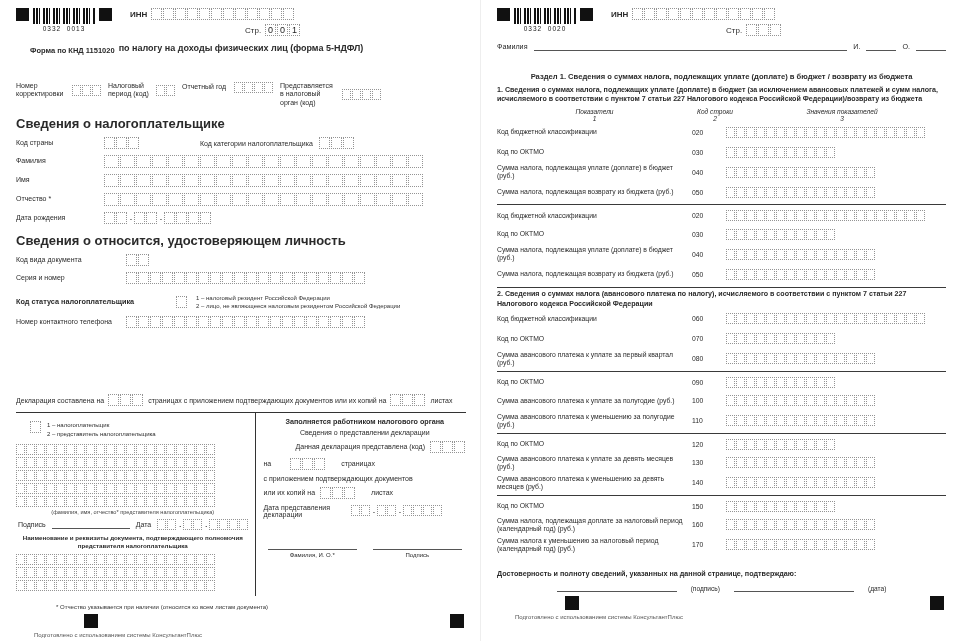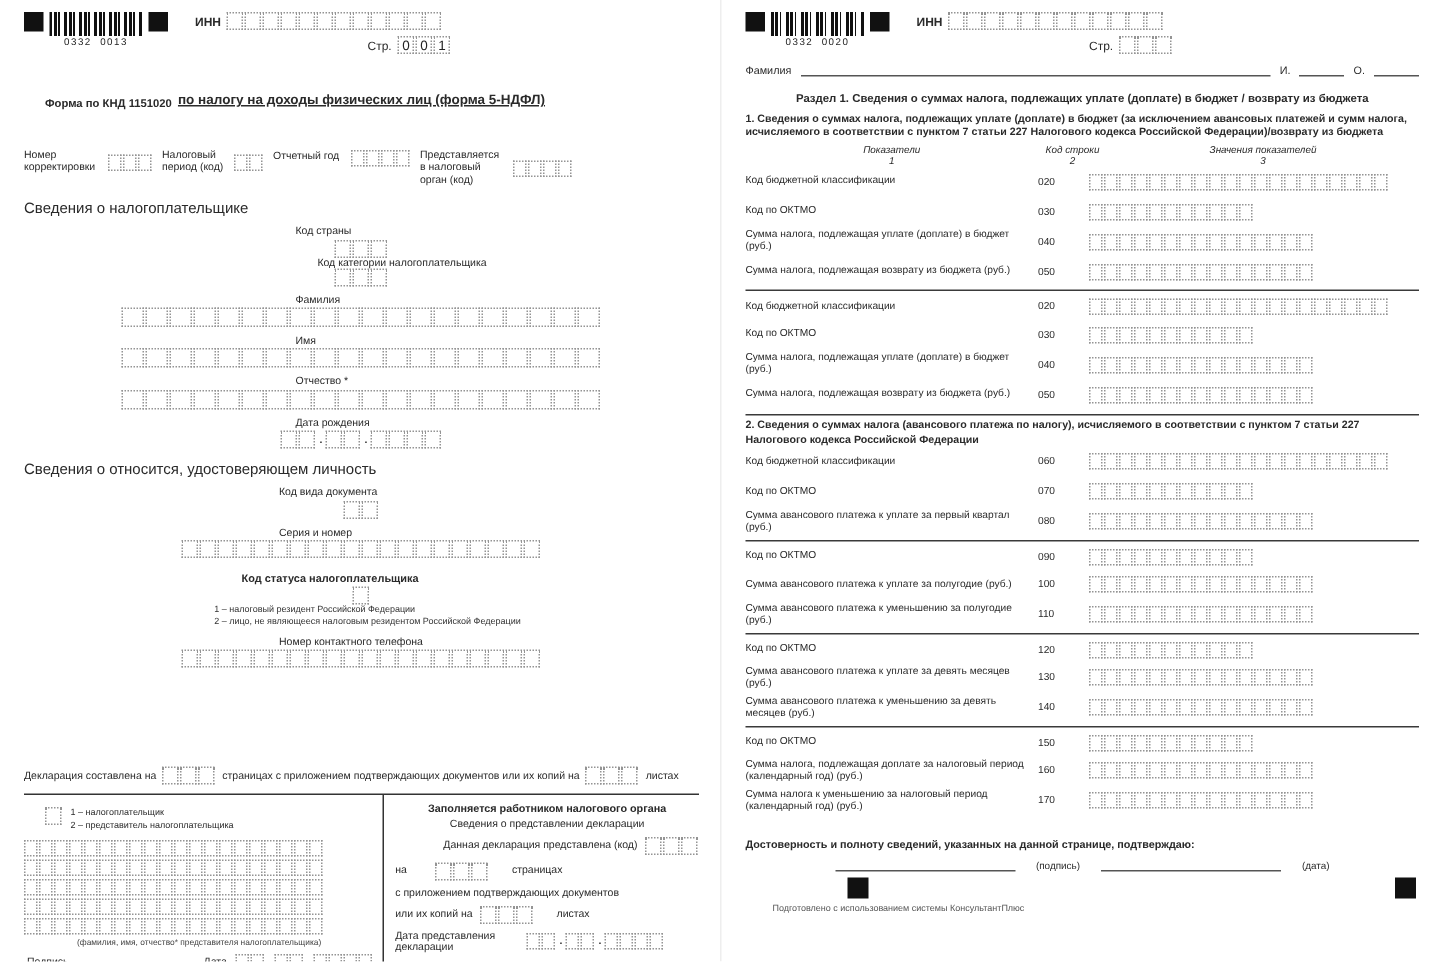--- a/index.html
+++ b/index.html
@@ -31,29 +31,29 @@
   .cell { display:inline-block; width:9px; height:11px; border:1px dotted #949494;
     margin-right:1px; vertical-align:middle; text-align:center; font-size:8px; line-height:10px; color:#222; }
   .cells { white-space:nowrap; display:inline-block; }
   .cells.md .cell { width:11px; height:12px; font-size:9px; line-height:11px; }
   .cells.lg .cell { width:15px; height:13px; }
   .cellgrid .cellrow { line-height:12px; height:13px; white-space:nowrap; }
   .datefield { white-space:nowrap; }
   .datefield .dot { font-weight:bold; margin:0 2px; }
 
   
-  .headzone { position:relative; height:36px; margin-top:20px;text-decoration:underline; }
+  .headzone { position:relative; height:36px; margin-top:2px; }
   .formcode { position:absolute; left:14px; top:6px; font-weight:bold; font-size:7.5px; }
   .maintitle { text-align:center; font-weight:bold; font-size:9px; line-height:1.35; padding-top:2px; }
   .hfields { display:flex; align-items:flex-start; gap:6px; margin-top:6px; }
   .hfield { display:flex; align-items:center; gap:4px; }
   .hfield .lbl { width:52px; line-height:1.2; }
   .hfield .lbl.w40 { width:44px; } .hfield .lbl.w58 { width:58px; }
-  .sechead { font-weight:normal; font-size:10px; margin:9px 0 4px; }
-  .frow { display:flex; align-items:center; margin:6px 0;flex-direction:column; }
+  .sechead { font-weight:bold; font-size:13px; margin:9px 0 4px; }
+  .frow { display:flex; align-items:center; margin:6px 0; }
   .frow .flabel { width:88px; flex:none; line-height:1.2; }
   .frow .flabel.wide { width:160px; font-weight:bold; font-size:7.3px; }
   .inline-gap { margin-left:26px; margin-right:6px; }
   .note { font-size:6px; color:#333; line-height:1.35; margin-left:8px; }
 
   
   .declline { display:flex; align-items:center; gap:4px; margin-top:66px; }
 
   
   .attblock { border-top:1.5px solid #333; display:flex; margin-top:6px; }
@@ -75,21 +75,21 @@
 
   .footnote { font-size:6px; color:#333; margin:8px 0 0 40px; }
   .bottomline { display:flex; justify-content:space-between; align-items:center; margin-top:4px; padding:0 2px 0 68px; }
   .bottomline .sq { width:14px; height:14px; }
   .consultant { font-size:6px; color:#555; margin:4px 0 0 18px; }
 
   
   .famrow { display:flex; align-items:flex-end; gap:6px; margin:4px 0 2px; font-size:7.2px; }
   .famline { flex:1; border-bottom:1px solid #555; height:9px; }
   .ioline { display:inline-block; width:30px; border-bottom:1px solid #555; height:9px; }
-  .r1title { text-align:center; font-weight:bold; font-size:7.6px; margin-top:10px; }
+  .r1title { text-align:center; font-weight:bold; font-size:7.6px; margin-top:21px; }
   .subhead { font-weight:bold; font-size:7.1px; line-height:1.3; margin-top:5px; }
   .thead { display:flex; font-style:italic; font-size:6.6px; text-align:center; margin-top:4px; }
   .thead .c1 { width:195px; } .thead .c2 { width:46px; } .thead .c3 { flex:1; }
   .thead div span { display:block; }
   .trow { display:flex; align-items:center; min-height:20px; padding:1px 0; }
   .trow.divided { border-top:1.6px solid #3a3a3a; margin-top:2px; padding-top:3px; }
   .trow .tlabel { width:195px; flex:none; line-height:1.2; font-size:6.8px; }
   .trow .tcode { width:34px; flex:none; text-align:left; font-size:6.8px; }
   .trow .tcells { flex:1; }
   .sect2gap { border-top:1.6px solid #3a3a3a; margin-top:3px; padding-top:2px; }

